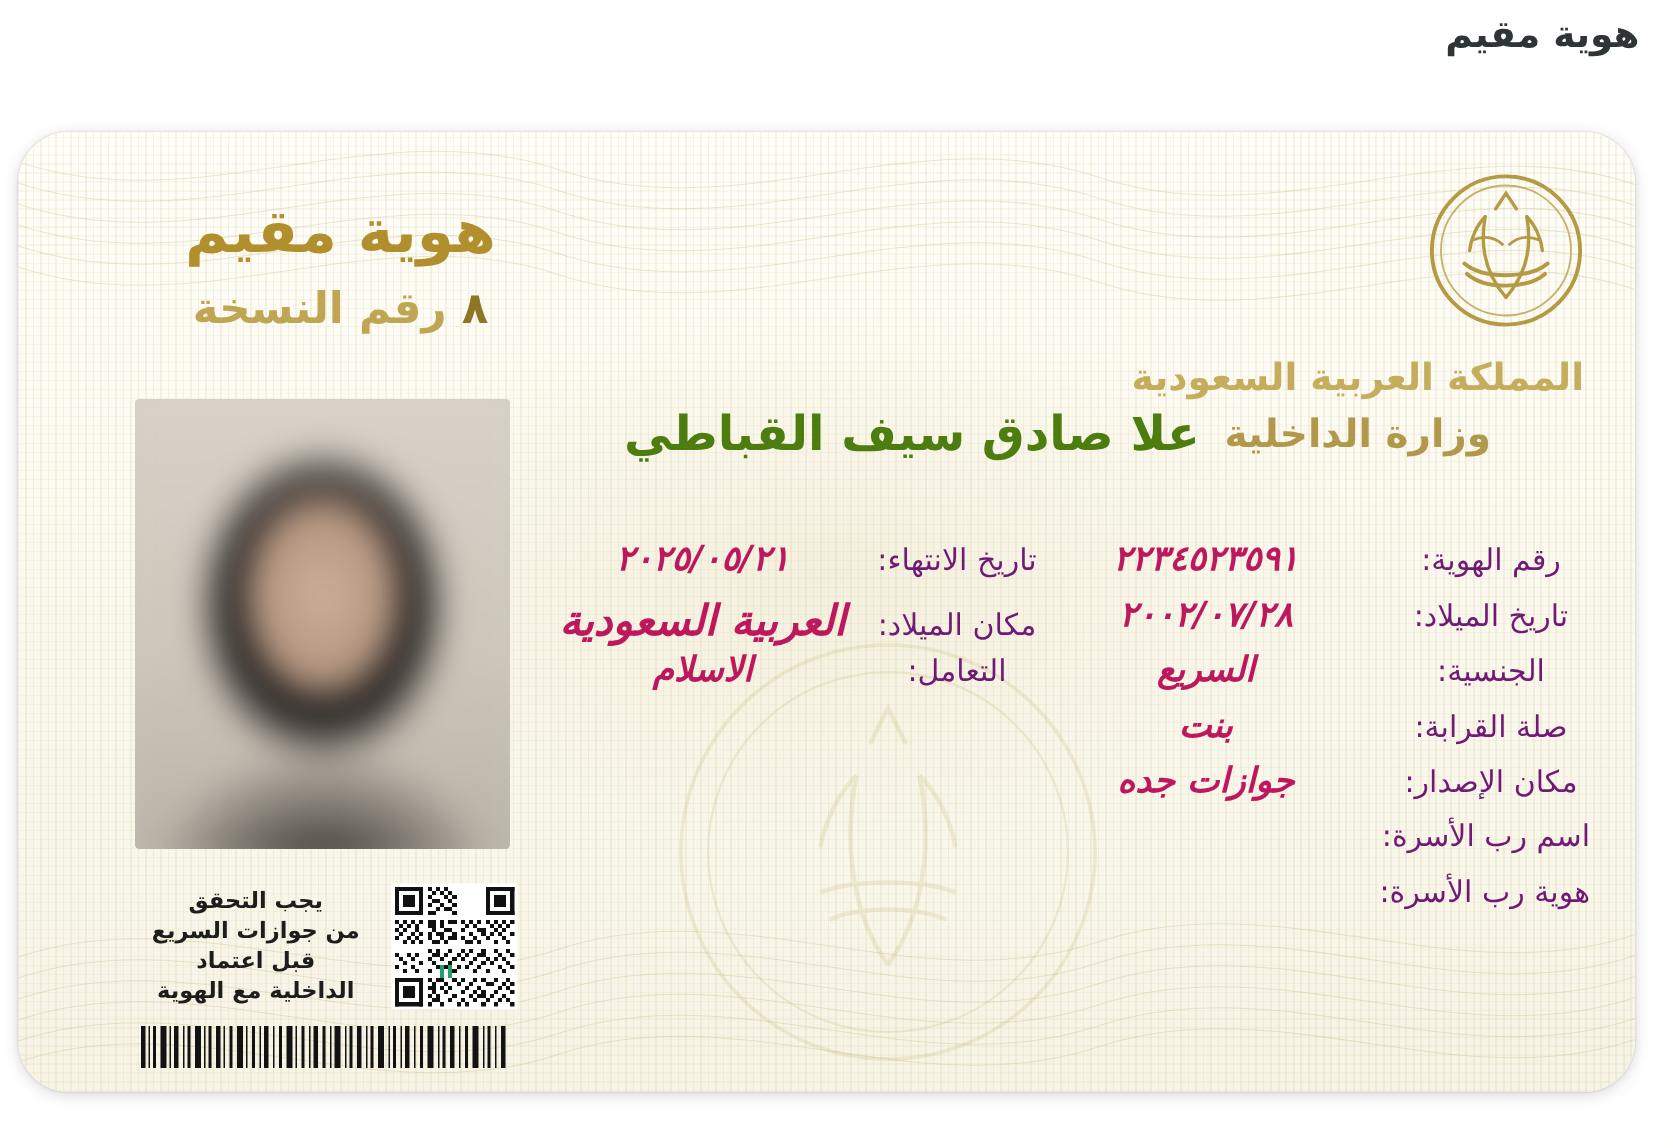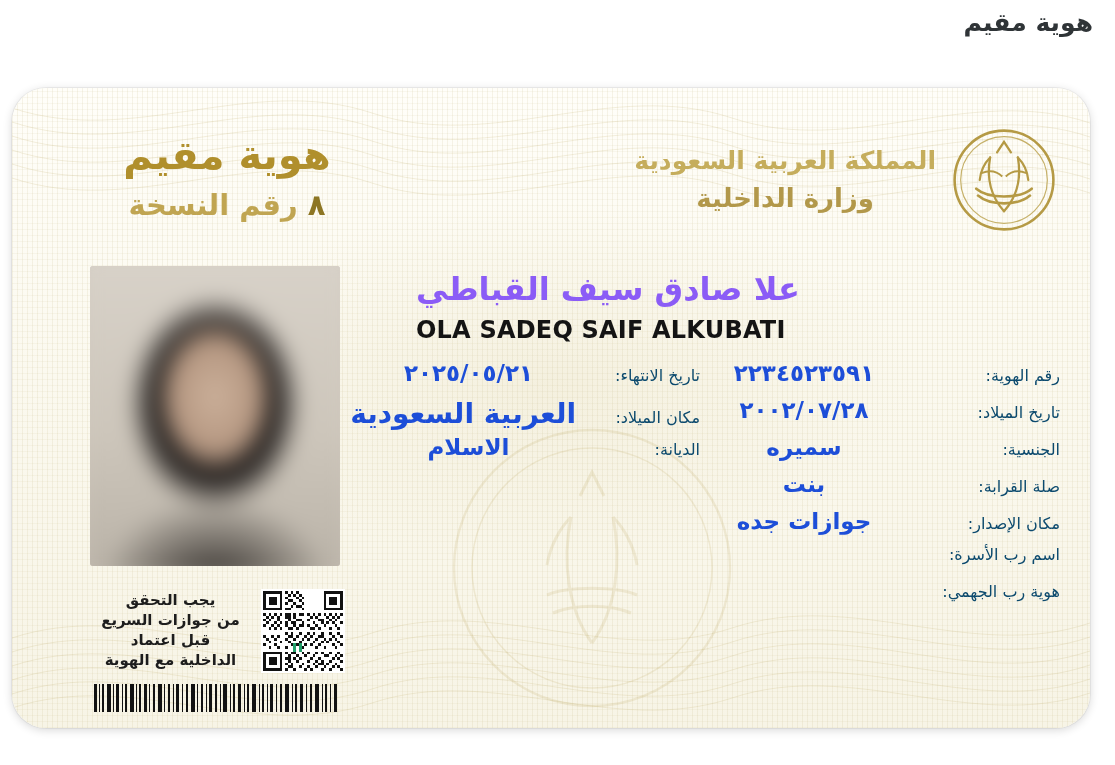--- a/index.html
+++ b/index.html
@@ -68,26 +68,26 @@
     top: 330px;
     width: 300px;
     height: 300px;
     opacity: 0.16;
     pointer-events: none;
   }
 
   
   .ministry {
     position: absolute;
-    top: 40px;
+    top: 27px;
     right: 34px;
     display: flex;
-    align-items: center;
     gap: 16px;
     direction: rtl;
+    flex-direction: column;
   }
   .emblem {
     width: 104px;
     height: 104px;
     flex: 0 0 auto;
   }
   .ministry-text {
     text-align: center;
     color: #b59a45;
     line-height: 1.35;
@@ -200,21 +200,21 @@
     position: absolute;
     right: 34px;
     top: 182px;
     text-align: left;
     direction: rtl;
     width: 640px;
   }
   .name-ar {
     font-size: 32px;
     font-weight: bold;
-    color: #8b5cf6;
+    color: #4d7c0f;
     text-align: left;
     direction: rtl;
   }
   .name-en {
     margin-top: 8px;
     font-size: 24px;
     font-weight: bold;
     color: #141414;
     letter-spacing: 0.2px;
     text-align: left;
@@ -230,34 +230,35 @@
     direction: rtl;
   }
   .frow {
     display: flex;
     align-items: baseline;
     justify-content: flex-start;
     margin-bottom: 3px;
     height: 34px;
   }
   .flabel {
-    font-size: 16px;
-    color: #0c4a6e;
+    font-size: 20px;
+    color: #701a75;
     font-weight: normal;
     white-space: nowrap;
-    text-align: right;
+    text-align: center;
     flex: 0 0 auto;
   }
   .fvalue {
     font-size: 23px;
     font-weight: bold;
-    color: #1d4ed8;
+    color: #be185d;
     white-space: nowrap;
     flex: 0 0 auto;
     text-align: center;
+    font-style: italic;
   }
   
   .col-right .flabel { width: 132px; }
   .col-right .fvalue { width: 248px; text-align: center; }
   
   .col-left { position: absolute; right: 360px; top: 0; width: 350px; }
   .col-left .flabel { width: 124px; }
   .col-left .fvalue { width: 215px; text-align: center; }
 
   .fvalue.small { font-size: 28px; }
@@ -614,63 +615,62 @@
         <rect x="221" y="0" width="4" height="28"></rect>
       <rect x="228" y="0" width="1" height="28"></rect>
         <rect x="231" y="0" width="2" height="28"></rect>
       <rect x="236" y="0" width="1" height="28"></rect>
         <rect x="240" y="0" width="3" height="28"></rect>
     </g>
   </svg>
 
   <div class="name-block">
     <div class="name-ar">علا صادق سيف القباطي</div>
-    <div class="name-en">OLA SADEQ SAIF ALKUBATI</div>
   </div>
 
   <div class="fields">
 
     <div class="col-right">
       <div class="frow">
         <div class="flabel">رقم الهوية:</div>
         <div class="fvalue">٢٢٣٤٥٢٣٥٩١</div>
       </div>
       <div class="frow">
         <div class="flabel">تاريخ الميلاد:</div>
         <div class="fvalue">٢٠٠٢/٠٧/٢٨</div>
       </div>
       <div class="frow">
         <div class="flabel">الجنسية:</div>
-        <div class="fvalue">سميره</div>
+        <div class="fvalue">السريع</div>
       </div>
       <div class="frow">
         <div class="flabel">صلة القرابة:</div>
         <div class="fvalue">بنت</div>
       </div>
       <div class="frow">
         <div class="flabel">مكان الإصدار:</div>
         <div class="fvalue">جوازات جده</div>
       </div>
       <div class="frow">
         <div class="flabel">اسم رب الأسرة:</div>
       </div>
       <div class="frow">
-        <div class="flabel">هوية رب الجهمي:</div>
+        <div class="flabel">هوية رب الأسرة:</div>
       </div>
     </div>
 
     <div class="col-left">
       <div class="frow">
         <div class="flabel">تاريخ الانتهاء:</div>
         <div class="fvalue">٢٠٢٥/٠٥/٢١</div>
       </div>
       <div class="frow">
         <div class="flabel">مكان الميلاد:</div>
         <div class="fvalue small">العربية السعودية</div>
       </div>
       <div class="frow">
-        <div class="flabel">الديانة:</div>
+        <div class="flabel">التعامل:</div>
         <div class="fvalue">الاسلام</div>
       </div>
     </div>
 
   </div>
 </div>
 
 </body></html>

